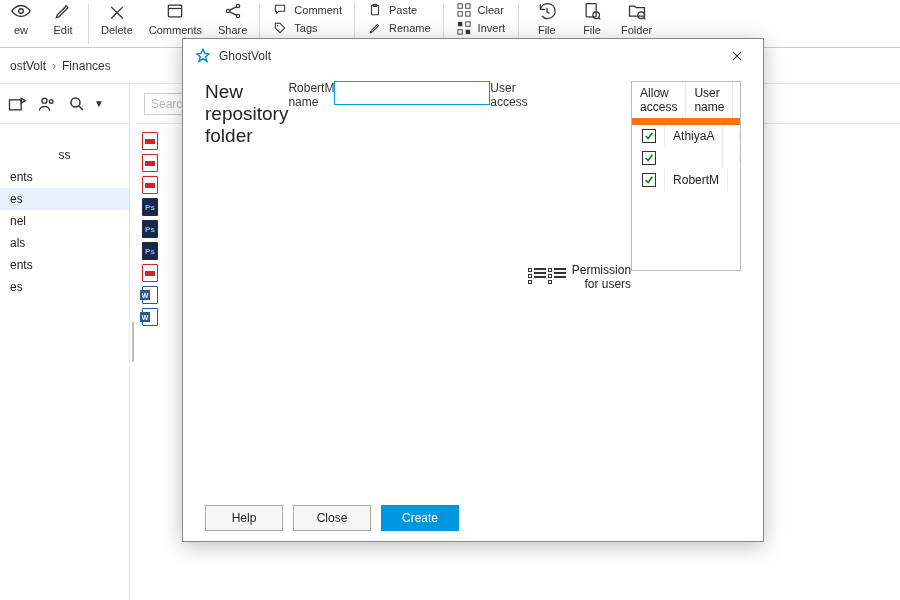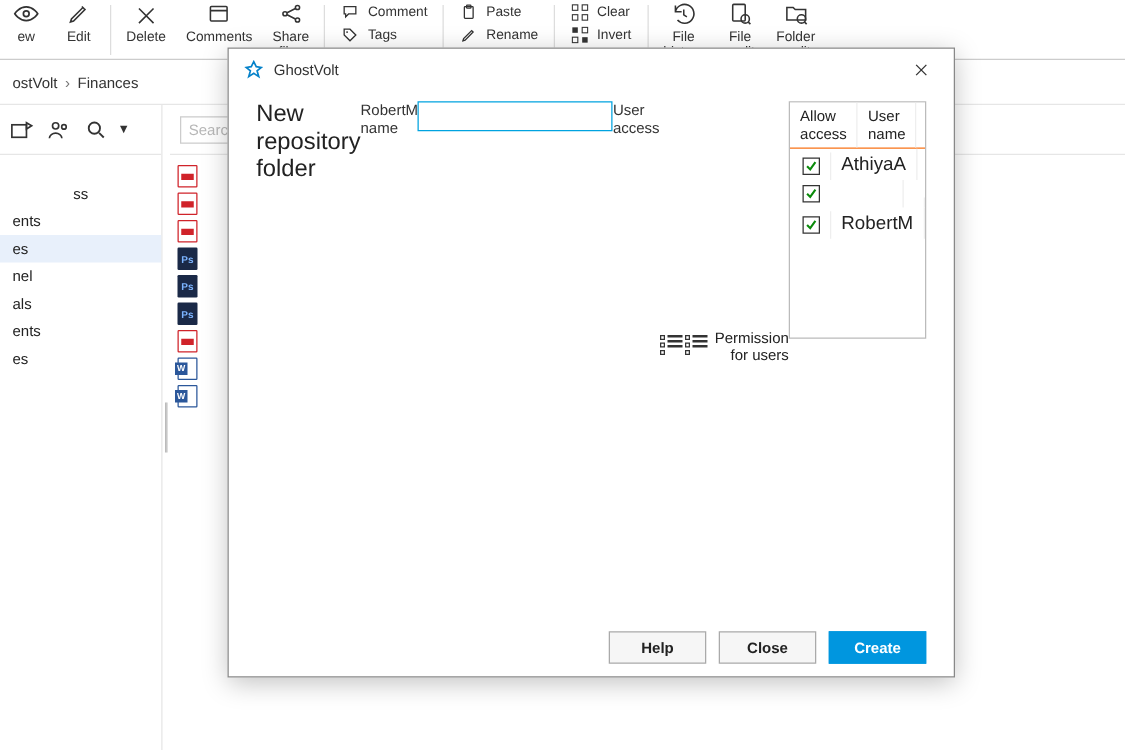--- a/index.html
+++ b/index.html
@@ -56,31 +56,31 @@
     .mh1 { font-size: 19px; font-weight: 400; color: #222; margin-bottom: 22px; }
     .lbl { font-size: 12px; color: #333; margin-bottom: 4px; }
     .txtin { width: 100%; height: 24px; border: 1px solid #00a3e0; padding: 0 6px; font-size: 12px; margin-bottom: 16px; outline: none; }
     .permrow { display: flex; align-items: center; gap: 10px; margin: 4px 0 10px 0; }
     .permicon { width: 34px; height: 18px; display: flex; gap: 2px; }
     .permicon .col { display: flex; flex-direction: column; gap: 2px; }
     .permicon .bar { width: 12px; height: 2px; background: #333; }
     .permicon .sq { width: 4px; height: 4px; border: 1px solid #333; }
     .permtxt { font-size: 12px; text-align: right; }
     .grid { border: 1px solid #bbb; height: 190px; overflow: hidden; }
-    .ghead { display: flex; background: #fff; border-bottom: 1px solid #f97316; font-size: 12px; }
+    .ghead { display: flex; background: #fff; border-bottom: 7px solid #f97316; font-size: 12px; }
     .ghead > div, .grow > div { padding: 4px 8px; }
     .c1 { width: 92px; border-right: 1px solid #eee; }
     .c2 { width: 204px; border-right: 1px solid #eee; }
     .c3 { flex: 1; border-right: 1px solid #eee; }
     .c4 { width: 26px; }
-    .grow { display: flex; font-size: 15px; align-items: flex-end; }
+    .grow { display: flex; font-size: 12px; align-items: center; }
     .grow .c1 { display: flex; align-items: center; }
     .chk { width: 14px; height: 14px; border: 1px solid #333; display: flex; align-items: center; justify-content: center; margin-left: 2px; }
     .chk svg { width: 10px; height: 10px; }
-    .mfoot { display: flex; justify-content: flex-end; gap: 10px; padding: 12px 22px 10px 22px; font-weight: bold; }
+    .mfoot { display: flex; gap: 10px; padding: 12px 22px 10px 22px; }
     .btn { min-width: 78px; height: 26px; font-size: 12px; border: 1px solid #aaa; background: #f6f6f6; display: flex; align-items: center; justify-content: center; cursor: pointer; }
     .btn.primary { background: #0096df; border-color: #0096df; color: #fff; }
   </style>
 </head>
 <body>
 
 <div class="ribbon">
   <div class="rbtn">
     <span class="ric">
       <svg viewBox="0 0 24 24" width="22" height="22">

